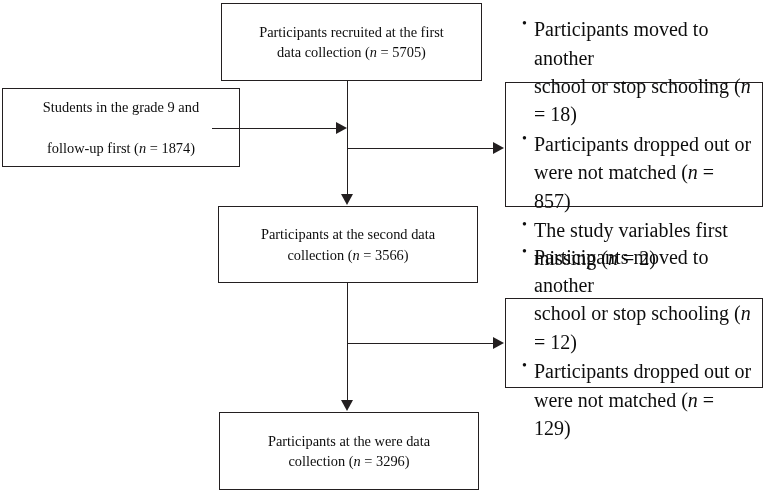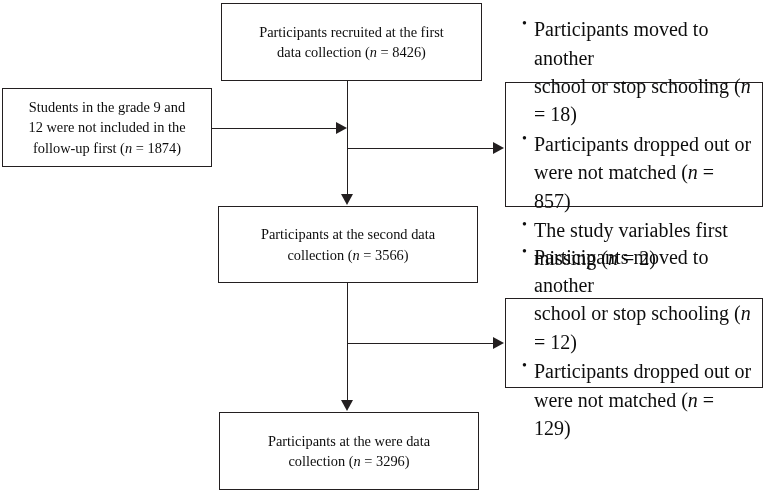--- a/index.html
+++ b/index.html
@@ -96,25 +96,25 @@
     border-left: 11px solid #231f20;
   }
   .ital { font-style: italic; }
 </style>
 </head>
 <body>
 
 <div id="canvas">
 
   <div class="box" style="left:221px; top:3px; width:261px; height:78px;">
-    <span class="box-text"><span>Participants recruited at the first</span><br><span>data collection (</span><span class="ital">n</span><span> = 8426)</span></span>
+    <span class="box-text"><span>Participants recruited at the first</span><br><span>data collection (</span><span class="ital">n</span><span> = 5705)</span></span>
   </div>
 
-  <div class="box" style="left:2px; top:88px; width:210px; height:79px;">
-    <span class="box-text"><span>Students in the grade 9 and</span><br><span>12 were not included in the</span><br><span>follow-up first (</span><span class="ital">n</span><span> = 1874)</span></span>
+  <div class="box" style="left:2px; top:88px; width:238px; height:79px;">
+    <span class="box-text"><span>Students in the grade 9 and</span><br><br><span>follow-up first (</span><span class="ital">n</span><span> = 1874)</span></span>
   </div>
 
   <div class="box bullets" style="left:505px; top:82px; width:258px; height:125px;">
     <ul class="bullet-list">
       <li><span>Participants moved to another
 school or stop schooling (</span><span class="ital">n</span><span> = 18)</span></li>
       <li><span>Participants dropped out or
 were not matched (</span><span class="ital">n</span><span> = 857)</span></li>
       <li><span>The study variables first
 missing (</span><span class="ital">n</span><span> = 2)</span></li>

